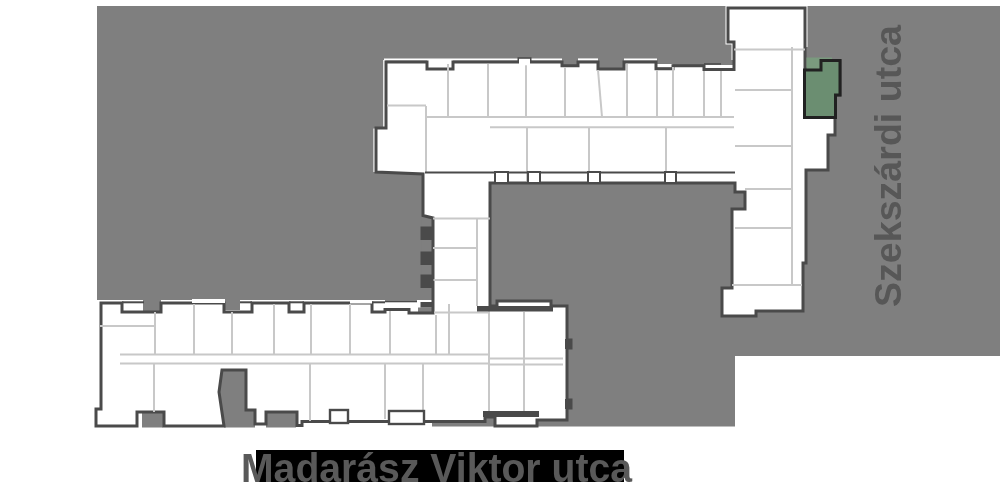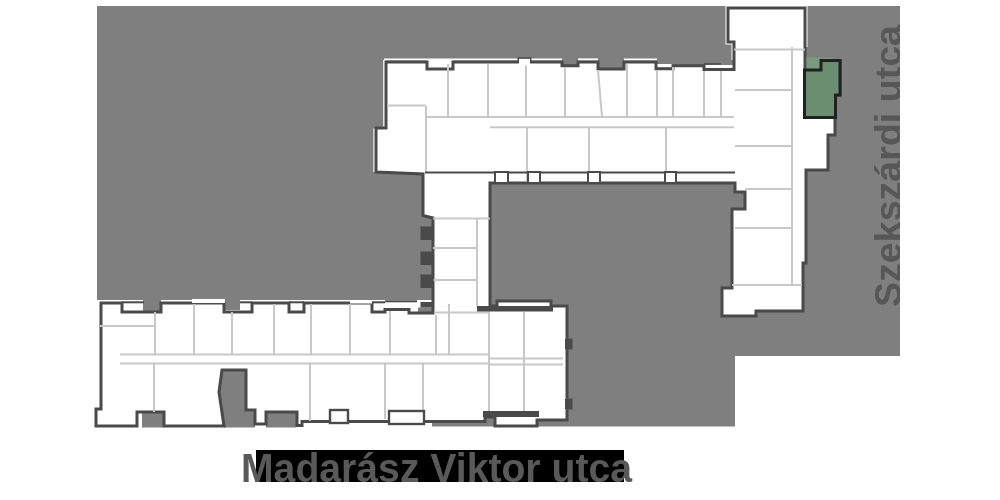--- a/index.html
+++ b/index.html
@@ -1,16 +1,16 @@
 <!DOCTYPE html>
 <html><head>
 <meta charset="utf-8">
 <style>
   html,body{margin:0;padding:0;background:#fff;}
-  #wrap{width:900px;height:500px;position:relative;overflow:hidden;background:#fff;}
+  #wrap{width:1000px;height:500px;position:relative;overflow:hidden;background:#fff;}
   svg{display:block;}
   text{font-family:"Liberation Sans",sans-serif;font-weight:bold;}
 </style>
 </head>
 <body>
 <div id="wrap">
 <svg width="1000" height="500" viewBox="0 0 1000 500">
   <rect x="0" y="0" width="1000" height="500" fill="#ffffff"></rect>
 
   <path d="M97,6 H1000 V356 H735 V426.5 H432 V300 H97 Z" fill="#7f7f7f"></path>

